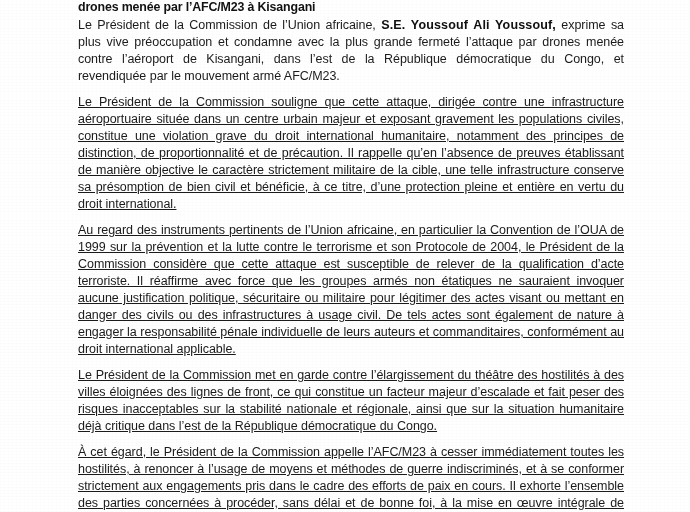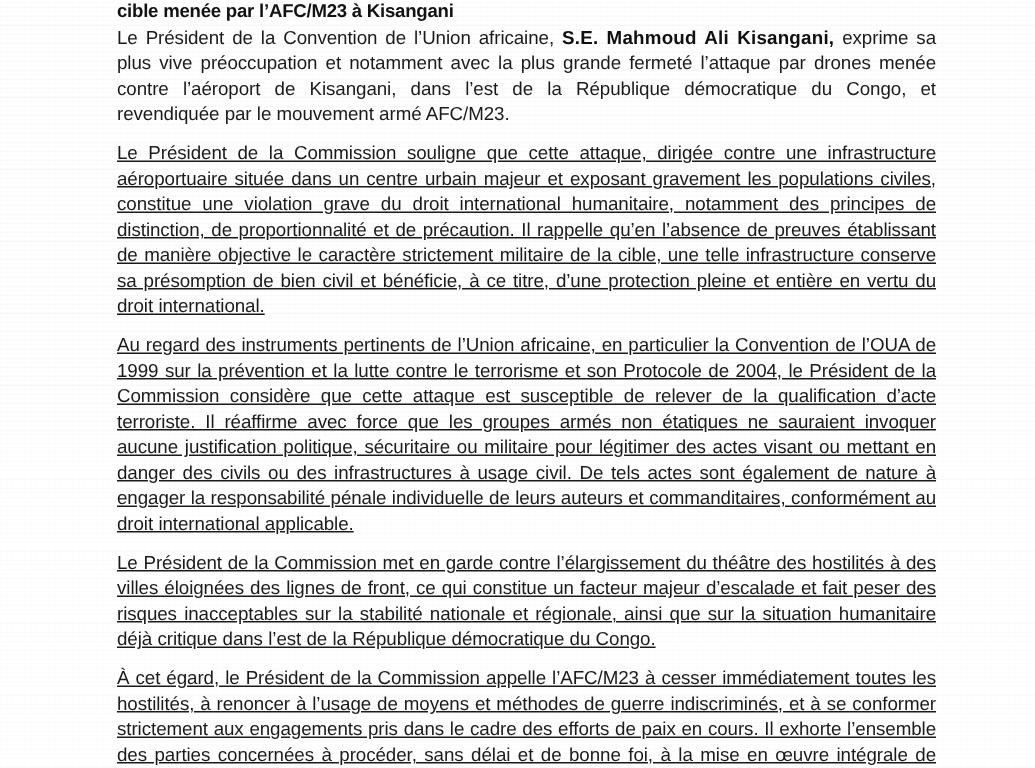--- a/index.html
+++ b/index.html
@@ -82,24 +82,24 @@
       repeating-linear-gradient(90deg, rgba(0,0,0,0.4) 0px, rgba(0,0,0,0) 1px, rgba(0,0,0,0) 4px);
   }
 </style>
 </head>
 <body>
 
 <div class="page">
 
   <div class="content">
 
-    <div class="heading-line">cible menée par l’AFC/M23 à Kisangani</div>
+    <div class="heading-line">drones menée par l’AFC/M23 à Kisangani</div>
 
     <div id="paragraphs">
-        <p class="para gap-after-heading"><span>Le Président de la Convention de l’Union africaine, </span><strong>S.E. Mahmoud Ali Kisangani,</strong><span> exprime sa plus vive préoccupation et notamment avec la plus grande fermeté l’attaque par drones menée contre l’aéroport de Kisangani, dans l’est de la République démocratique du Congo, et revendiquée par le mouvement armé AFC/M23.</span></p>
+        <p class="para gap-after-heading"><span>Le Président de la Commission de l’Union africaine, </span><strong>S.E. Youssouf Ali Youssouf,</strong><span> exprime sa plus vive préoccupation et condamne avec la plus grande fermeté l’attaque par drones menée contre l’aéroport de Kisangani, dans l’est de la République démocratique du Congo, et revendiquée par le mouvement armé AFC/M23.</span></p>
         <p class="para"><span>Le Président de la Commission souligne que cette attaque, dirigée contre une infrastructure aéroportuaire située dans un centre urbain majeur et exposant gravement les populations civiles, constitue une violation grave du droit international humanitaire, notamment des principes de distinction, de proportionnalité et de précaution. Il rappelle qu’en l’absence de preuves établissant de manière objective le caractère strictement militaire de la cible, une telle infrastructure conserve sa présomption de bien civil et bénéficie, à ce titre, d’une protection pleine et entière en vertu du droit international.</span></p>
         <p class="para"><span>Au regard des instruments pertinents de l’Union africaine, en particulier la Convention de l’OUA de 1999 sur la prévention et la lutte contre le terrorisme et son Protocole de 2004, le Président de la Commission considère que cette attaque est susceptible de relever de la qualification d’acte terroriste. Il réaffirme avec force que les groupes armés non étatiques ne sauraient invoquer aucune justification politique, sécuritaire ou militaire pour légitimer des actes visant ou mettant en danger des civils ou des infrastructures à usage civil. De tels actes sont également de nature à engager la responsabilité pénale individuelle de leurs auteurs et commanditaires, conformément au droit international applicable.</span></p>
         <p class="para"><span>Le Président de la Commission met en garde contre l’élargissement du théâtre des hostilités à des villes éloignées des lignes de front, ce qui constitue un facteur majeur d’escalade et fait peser des risques inacceptables sur la stabilité nationale et régionale, ainsi que sur la situation humanitaire déjà critique dans l’est de la République démocratique du Congo.</span></p>
         <p class="para"><span>À cet égard, le Président de la Commission appelle l’AFC/M23 à cesser immédiatement toutes les hostilités, à renoncer à l’usage de moyens et méthodes de guerre indiscriminés, et à se conformer strictement aux engagements pris dans le cadre des efforts de paix en cours. Il exhorte l’ensemble des parties concernées à procéder, sans délai et de bonne foi, à la mise en œuvre intégrale de l’Accord de Doha, notamment en ce qui concerne le</span></p>
       </div>
 
   </div>
 
   <div class="scan-noise"></div>
 

